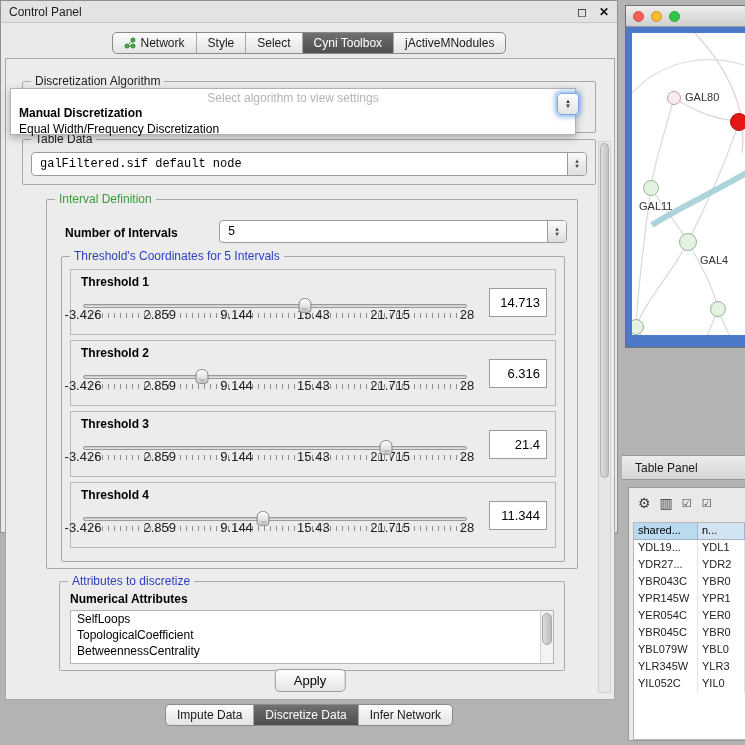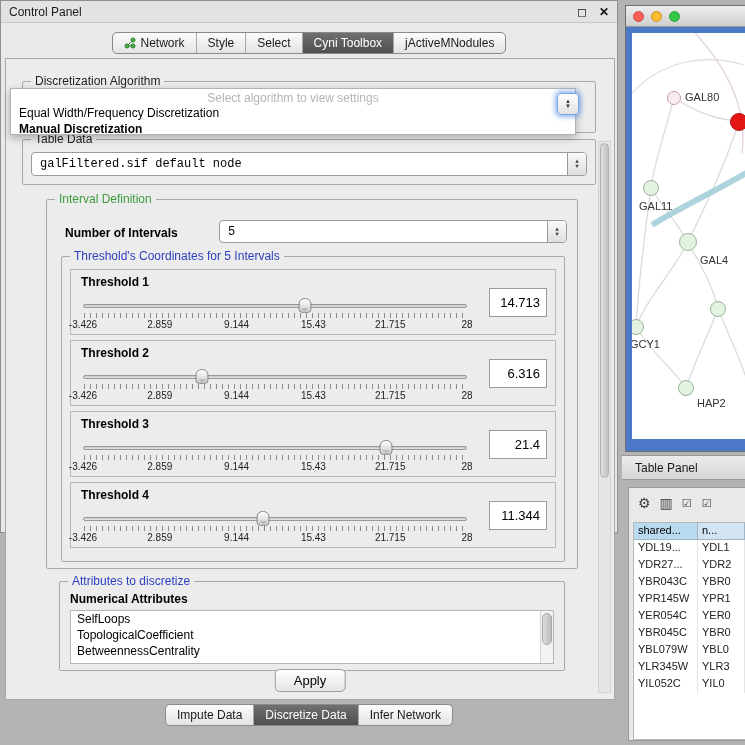--- a/index.html
+++ b/index.html
@@ -67,22 +67,22 @@
   .slider-zone { position:absolute; left:12px; right:88px; top:28px; height:32px; }
   .slider-track { position:absolute; left:0; right:0; top:6px; height:4px;
     background:linear-gradient(#c4c4c4,#e9e9e9); border:1px solid #999; border-radius:2px; }
   .slider-thumb { position:absolute; top:0; width:13px; height:15px; transform:translateX(-50%);
     background:linear-gradient(#fefefe,#cccccc); border:1px solid #878787;
     border-radius:6px 6px 4px 4px; z-index:2; }
   .slider-thumb::after { content:''; position:absolute; left:50%; bottom:-5px;
     transform:translateX(-50%); border:4px solid transparent; border-top:5px solid #bdbdbd; }
   .tick-strip { position:absolute; left:1px; right:1px; top:15px; height:5px;
     background:repeating-linear-gradient(90deg,#8d8d8d 0 1px,transparent 1px 6px); }
-  .slider-scale { position:absolute; left:0; right:0; top:21px; height:10px;
-    font-size:10px; color:#222; }
+  .slider-scale { position:absolute; left:0; right:0; top:9px; height:10px;
+    font-size:13px; color:#222; }
   .scale-label { position:absolute; transform:translateX(-50%); white-space:nowrap; }
 
   
   .attr-sublabel { position:absolute; left:10px; top:10px; font-size:12px; font-weight:bold; }
   .list-box { position:absolute; left:10px; right:10px; top:28px; height:54px;
     background:#fff; border:1px solid #b5b5b5; overflow:hidden; }
   .list-item { font-size:12px; padding:1px 6px; white-space:nowrap; }
   .list-scroll { position:absolute; right:0; top:0; width:13px; height:100%;
     background:#f3f3f3; border-left:1px solid #d4d4d4; }
   .list-scroll-thumb { position:absolute; left:1px; right:1px; top:2px; height:32px;
@@ -93,21 +93,21 @@
   .cp-vscroll-thumb { position:absolute; left:1px; right:1px; top:1px; height:335px;
     background:linear-gradient(90deg,#dedede,#c2c2c2); border:1px solid #b0b0b0; border-radius:6px; }
 
   .apply-btn { position:absolute; left:50%; top:610px; transform:translateX(-50%);
     padding:3px 18px; font-size:13px; background:linear-gradient(#ffffff,#e4e4e4);
     border:1px solid #9a9a9a; border-radius:5px; }
 
   .bottom-tabs { position:absolute; left:0; right:0; top:703px; display:flex; justify-content:center; }
 
   
-  .net-window { position:absolute; left:625px; top:5px; width:120px; height:447px;
+  .net-window { position:absolute; left:625px; top:5px; width:120px; height:343px;
     border:1px solid #6f6f6f; border-right:none; background:#4b79c8; }
   .mac-titlebar { height:21px; background:linear-gradient(#ededed,#cfcfcf);
     border-bottom:1px solid #9a9a9a; display:flex; align-items:center; padding-left:7px; gap:7px; }
   .light { width:11px; height:11px; border-radius:50%; }
   .light.red { background:#f95f57; border:1px solid #cf4942; }
   .light.yellow { background:#fdbc2e; border:1px solid #cd9027; }
   .light.green { background:#33c748; border:1px solid #28a238; }
   .net-frame { position:absolute; left:0; top:21px; right:0; bottom:0; padding:6px 0 12px 6px; }
   .net-canvas { position:relative; width:100%; height:100%; background:#fff; overflow:hidden; }
   .net-edges { position:absolute; left:0; top:0; }
@@ -174,22 +174,22 @@
   </div>
 
   <div class="cp-content">
 
     <div class="group" style="left:16px; top:22px; width:574px; height:52px;">
       <span class="group-title t-dark">Discretization Algorithm</span>
     </div>
 
     <div class="algo-popup">
       <div class="popup-placeholder">Select algorithm to view settings</div>
+      <div class="popup-option bold">Manual Discretization</div>
       <div class="popup-option">Equal Width/Frequency Discretization</div>
-      <div class="popup-option bold">Manual Discretization</div>
     </div>
     <div class="algo-stepper">
       <span>▲</span>
       <span>▼</span>
     </div>
 
     <div class="group" style="left:16px; top:80px; width:574px; height:46px;">
       <span class="group-title t-dark">Table Data</span>
       <div class="combo" style="left:8px; right:8px; top:12px;">
         <span class="combo-value">galFiltered.sif default node</span>

